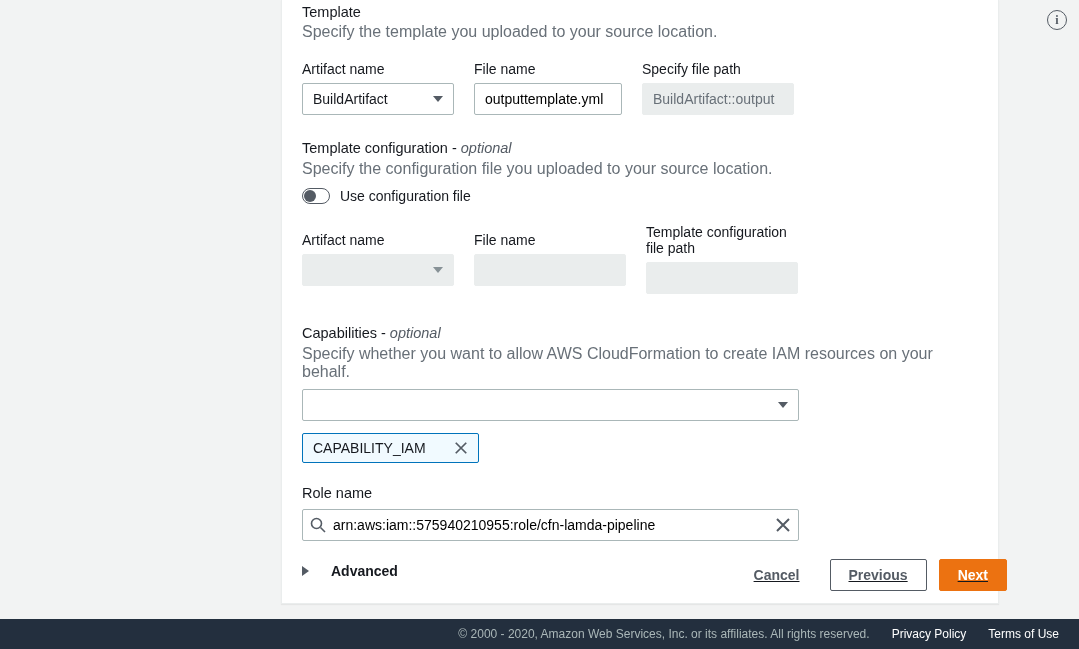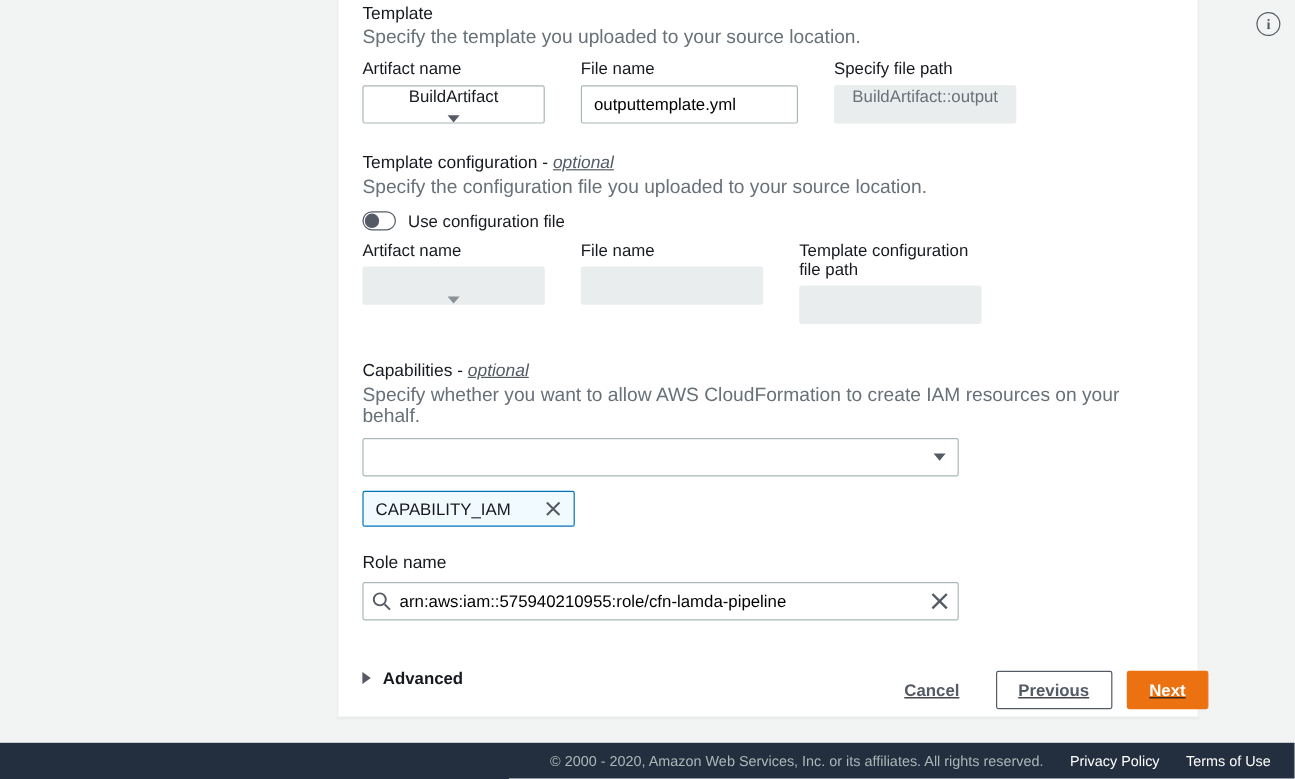--- a/index.html
+++ b/index.html
@@ -6,53 +6,53 @@
   html, body { margin: 0; padding: 0; font-family: "Amazon Ember", "Helvetica Neue", Arial, sans-serif; background: #f2f3f3; color: #16191f; }
   .page { width: 1079px; height: 649px; position: relative; background: #f2f3f3; overflow: hidden; }
 
   .info-icon { position: absolute; top: 10px; right: 12px; width: 20px; height: 20px; border: 1.5px solid #545b64; border-radius: 50%; display:flex; align-items:center; justify-content:center; font-size: 12px; font-weight: bold; color:#545b64; font-family: serif; cursor: pointer; }
 
   .card { position: absolute; left: 281px; top: 0; width: 718px; background: #fff; border: 1px solid #eaeded; border-top: none; box-shadow: 0 1px 1px rgba(0,0,0,.05); padding: 0 20px 24px 20px; }
 
   .section-title { font-size: 14.5px; font-weight: 400; color: #16191f; margin-top: 4px; }
   .section-desc { font-size: 16px; color: #687078; margin-top: 3px; }
 
-  .row3 { display: flex; gap: 30px; margin-top: 8px; }
+  .row3 { display: flex; gap: 20px; margin-top: 20px; align-items: center; }
   .col { flex: 0 0 auto; }
   .col .label { font-size: 14px; color: #16191f; margin-bottom: 6px; display:block; }
 
   .select, .input, .readonly {
-    height: 32px; font-size: 14px; border: 1px solid #aab7b8; border-radius: 2px; background: #fff; padding: 0 10px; width: 152px; flex-direction: column;
+    height: 32px; font-size: 14px; border: 1px solid #aab7b8; border-radius: 2px; background: #fff; padding: 0 10px; width: 152px;
   }
   .select { display:flex; align-items:center; justify-content:space-between; cursor:pointer; }
   .select .caret { width: 0; height: 0; border-left: 5px solid transparent; border-right: 5px solid transparent; border-top: 6px solid #545b64; }
   .readonly { background: #eaeded; border-color: #eaeded; color: #687078; display:flex; align-items:center; overflow:hidden; white-space:nowrap; }
   .input { outline: none; }
 
   .disabled-select { background: #eaeded; border-color: #eaeded; }
   .disabled-select .caret { border-top-color: #879196; }
   .disabled-input { background: #eaeded; border: 1px solid #eaeded; }
 
   .toggle-row { display:flex; align-items:center; gap:10px; margin-top: 10px; }
   .toggle { width: 28px; height: 16px; border-radius: 8px; background: #fff; border: 1px solid #545b64; position:relative; cursor:pointer; }
   .toggle::after { content:""; position:absolute; left:1px; top:1px; width:12px; height:12px; border-radius:50%; background:#545b64; }
   .toggle-label { font-size: 14px; }
 
-  .italic { font-style: italic; color: #545b64; text-decoration: underline; }
+  .italic { font-style: italic; color: #545b64; }
 
   .wide-select { width: 497px; height: 32px; border: 1px solid #aab7b8; border-radius: 2px; background:#fff; display:flex; align-items:center; justify-content:flex-end; padding: 0 10px; cursor:pointer; }
   .wide-select .caret { width: 0; height: 0; border-left: 5px solid transparent; border-right: 5px solid transparent; border-top: 6px solid #545b64; }
 
   .token { display:inline-flex; align-items:center; gap:28px; border: 1px solid #0073bb; background: #f1faff; color: #16191f; font-size: 14px; padding: 6px 10px; border-radius: 2px; margin-top: 12px; }
   .token .x { width: 14px; height: 14px; cursor:pointer; }
   .search-icon { position:absolute; left:8px; top:50%; transform:translateY(-50%); width:16px; height:16px; color:#545b64; pointer-events:none; }
   .search-input { width: 497px; height: 32px; border: 1px solid #aab7b8; border-radius: 2px; padding: 0 30px 0 30px; font-size: 14px; outline:none; }
   .search-container { width: 497px; position: relative; }
 
-  .advanced { display:flex; align-items:center; gap:10px; margin-top: 40px; cursor:pointer; }
+  .advanced { display:flex; align-items:center; gap:22px; margin-top: 22px; cursor:pointer; }
   .tri { width:0; height:0; border-top:5px solid transparent; border-bottom:5px solid transparent; border-left:7px solid #545b64; }
   .advanced-label { font-size: 14px; font-weight: 700; color:#16191f; }
 
   .buttons { position:absolute; right: 72px; top: 559px; display:flex; gap:12px; align-items:center;text-decoration:underline; }
   .btn { height: 32px; padding: 0 18px; font-size: 14px; border-radius: 2px; cursor:pointer; display:flex; align-items:center; }
   .btn-link { background:none; border:none; color:#545b64; font-weight:700; }
   .btn-normal { background:#fff; border:1px solid #545b64; color:#545b64; font-weight:700; }
   .btn-primary { background:#ec7211; border:1px solid #ec7211; color:#fff; font-weight:700; }
 
   .footer { position:absolute; left:0; bottom:0; width:100%; height:30px; background:#232f3e; display:flex; align-items:center; justify-content:flex-end; padding:0 20px; font-size:12px; color:#d5dbdb; gap:22px; }
@@ -73,21 +73,21 @@
     <div class="row3">
       <div class="col">
         <span class="label">Artifact name</span>
         <div class="select" style="width:152px;">
           <span>BuildArtifact</span>
           <span class="caret"></span>
         </div>
       </div>
       <div class="col">
         <span class="label">File name</span>
-        <input class="input" style="width: 181px;" value="outputtemplate.yml">
+        <input class="input" style="width: 148px;" value="outputtemplate.yml">
       </div>
       <div class="col">
         <span class="label">Specify file path</span>
         <div class="readonly" style="width:152px;">BuildArtifact::output</div>
       </div>
     </div>
 
     
     <div style="margin-top:24px;">
       <span class="section-title"><span>Template configuration - </span><span class="italic">optional</span></span>

